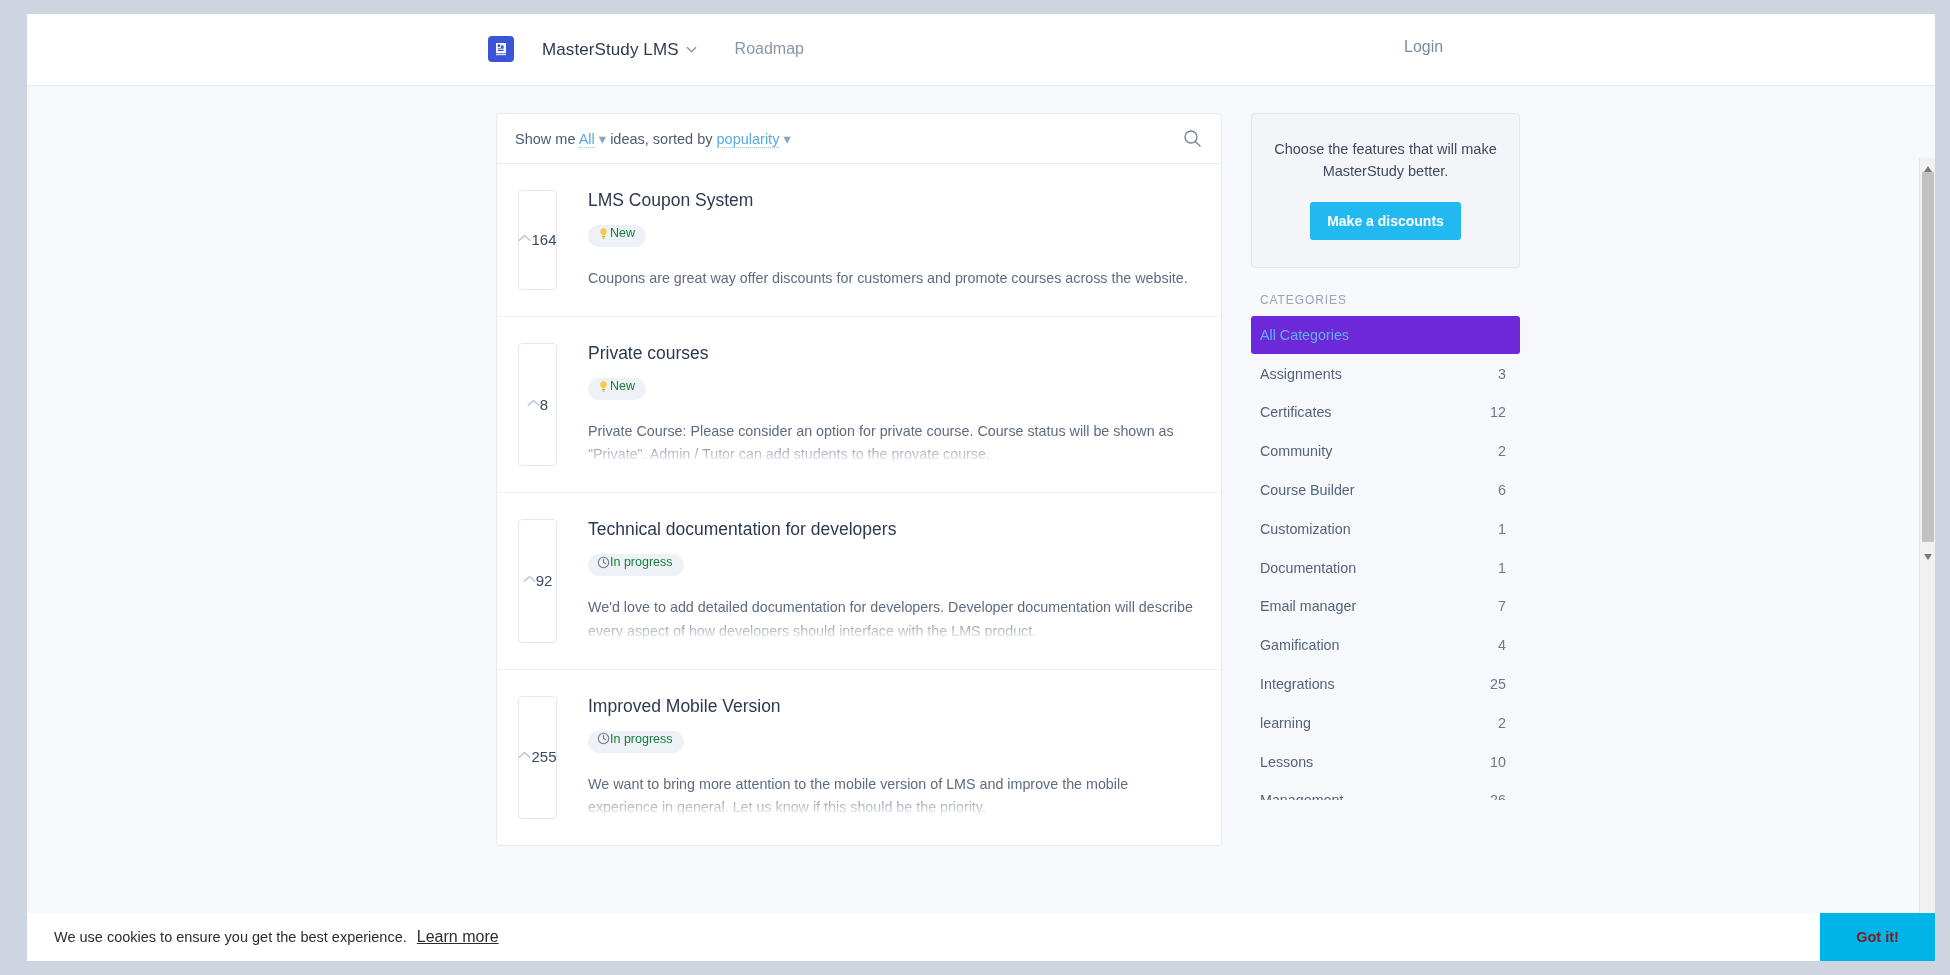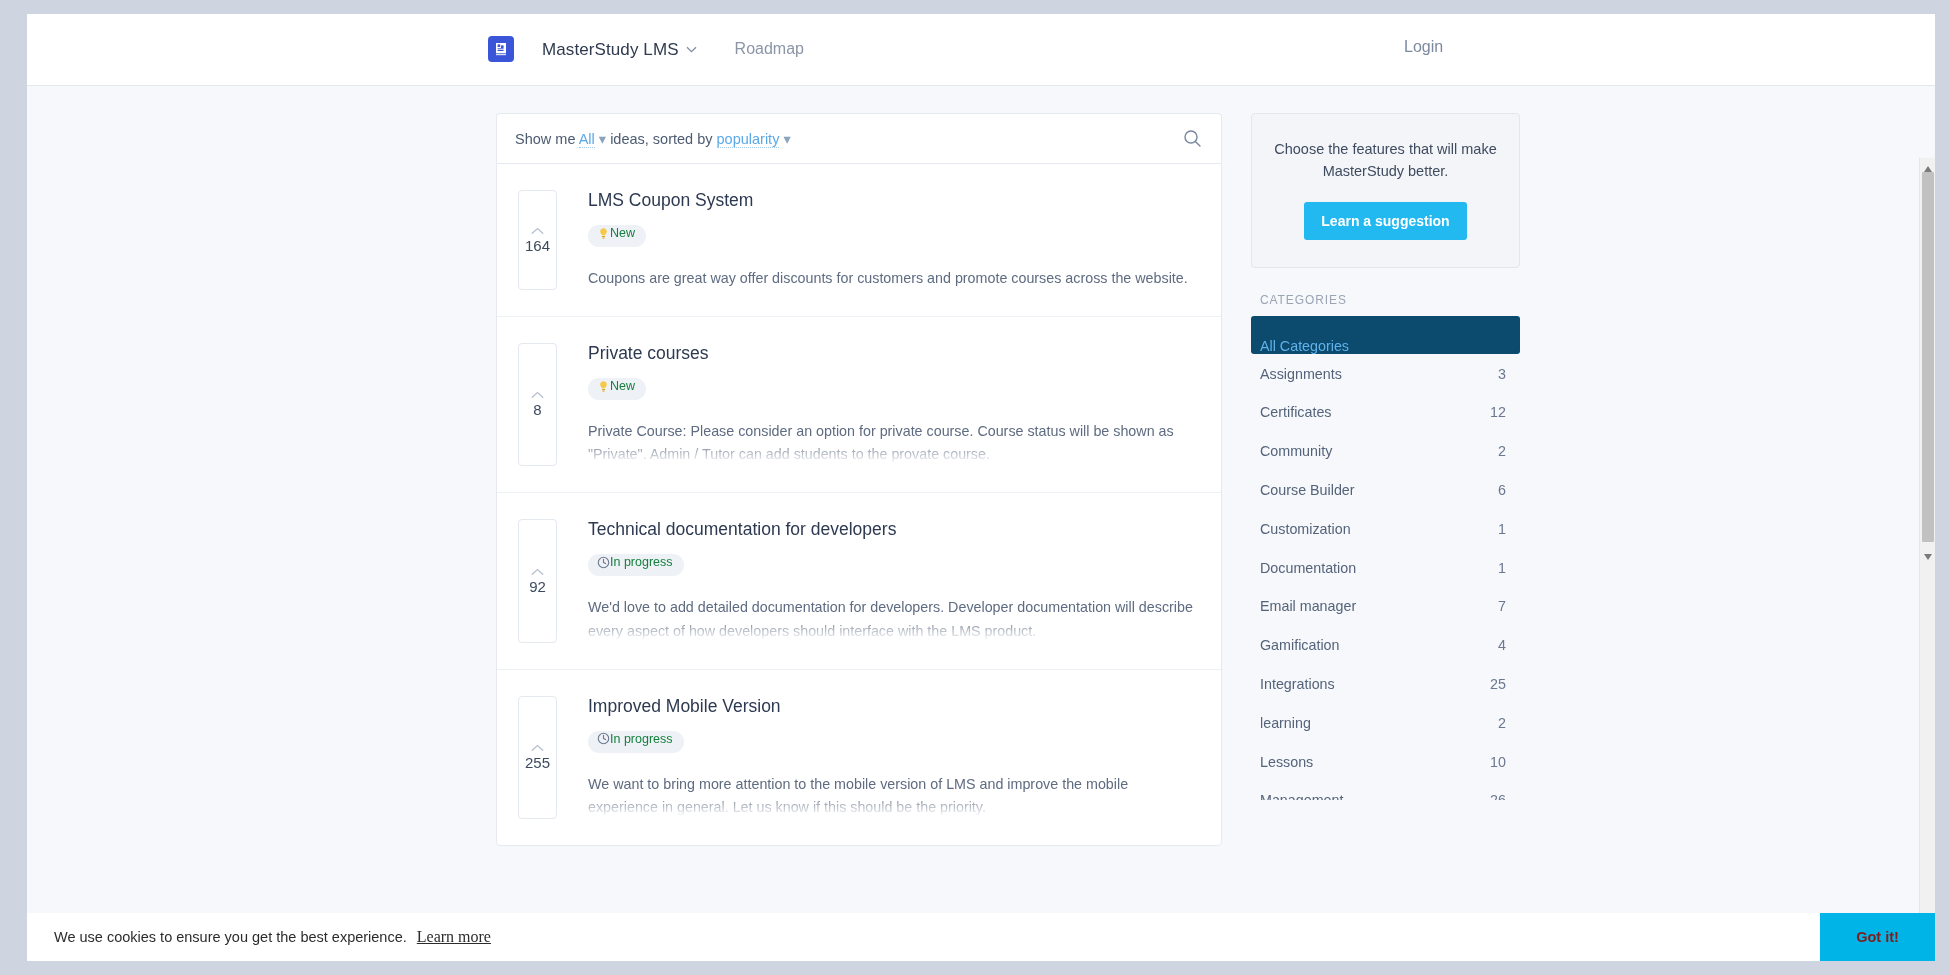--- a/index.html
+++ b/index.html
@@ -137,21 +137,21 @@
   }
   .idea-card:last-child { border-bottom: none; }
 
   .vote-box {
     width: 39px;
     min-height: 41px;
     border: 1px solid #e4e9f0;
     border-radius: 4px;
     background: #fff;
     display: flex;
-    flex-direction: column;
+    flex-direction: row;
     align-items: center;
     justify-content: center;
     padding: 4px 0 5px;
     flex: none;
     cursor: pointer;
   }
   .vote-caret { line-height: 0; margin-bottom: 3px; }
   .vote-count {
     font-size: 15px;
     color: #3c4a60;
@@ -234,23 +234,22 @@
     align-items: center;
     justify-content: space-between;
     height: 38.8px;
     padding: 0 14px 0 9px;
     font-size: 14.3px;
     color: #55637a;
     cursor: pointer;
     border-radius: 3px;
   }
   .cat-row.active {
-    background: #0c4a6e;
+    background: #6d28d9;
     color: #5fb2ea;
-    align-items: flex-end;
   }
   .cat-count { color: #6b7890; }
   #cat-list {
     max-height: 484px;
     overflow: hidden;
   }
 
   
   #scrollbar-track {
     position: absolute;
@@ -292,21 +291,20 @@
   #cookie-text {
     margin-left: 27px;
     font-size: 14.5px;
     color: #2c2c2c;
   }
   #cookie-learn {
     margin-left: 10px;
     color: #2c2c2c;
     text-decoration: underline;
     cursor: pointer;
-    font-family: Liberation Serif, serif;
   }
   #cookie-accept {
     position: absolute;
     right: 0; top: 0;
     height: 48px;
     width: 115px;
     background: #00b4e8;
     color: #7f1d1d;
     font-size: 14.5px;
     font-weight: bold;
@@ -436,21 +434,21 @@
                   <span>In progress</span>
                 </span><div class="idea-desc faded">We want to bring more attention to the mobile version of LMS and improve the mobile experience in general. Let us know if this should be the priority.</div></div>
             </div>
           </div>
       </div>
 
       <div id="side-col">
 
         <div id="suggest-panel">
           <div id="suggest-text">Choose the features that will make MasterStudy better.</div>
-          <button id="suggest-btn">Learn a suggestion</button>
+          <button id="suggest-btn">Make a discounts</button>
         </div>
 
         <div id="categories-title">CATEGORIES</div>
         <div id="cat-list">
             <div class="cat-row active">
               <span>All Categories</span>
               <span class="cat-count"></span>
             </div>
             <div class="cat-row">
               <span>Assignments</span>

